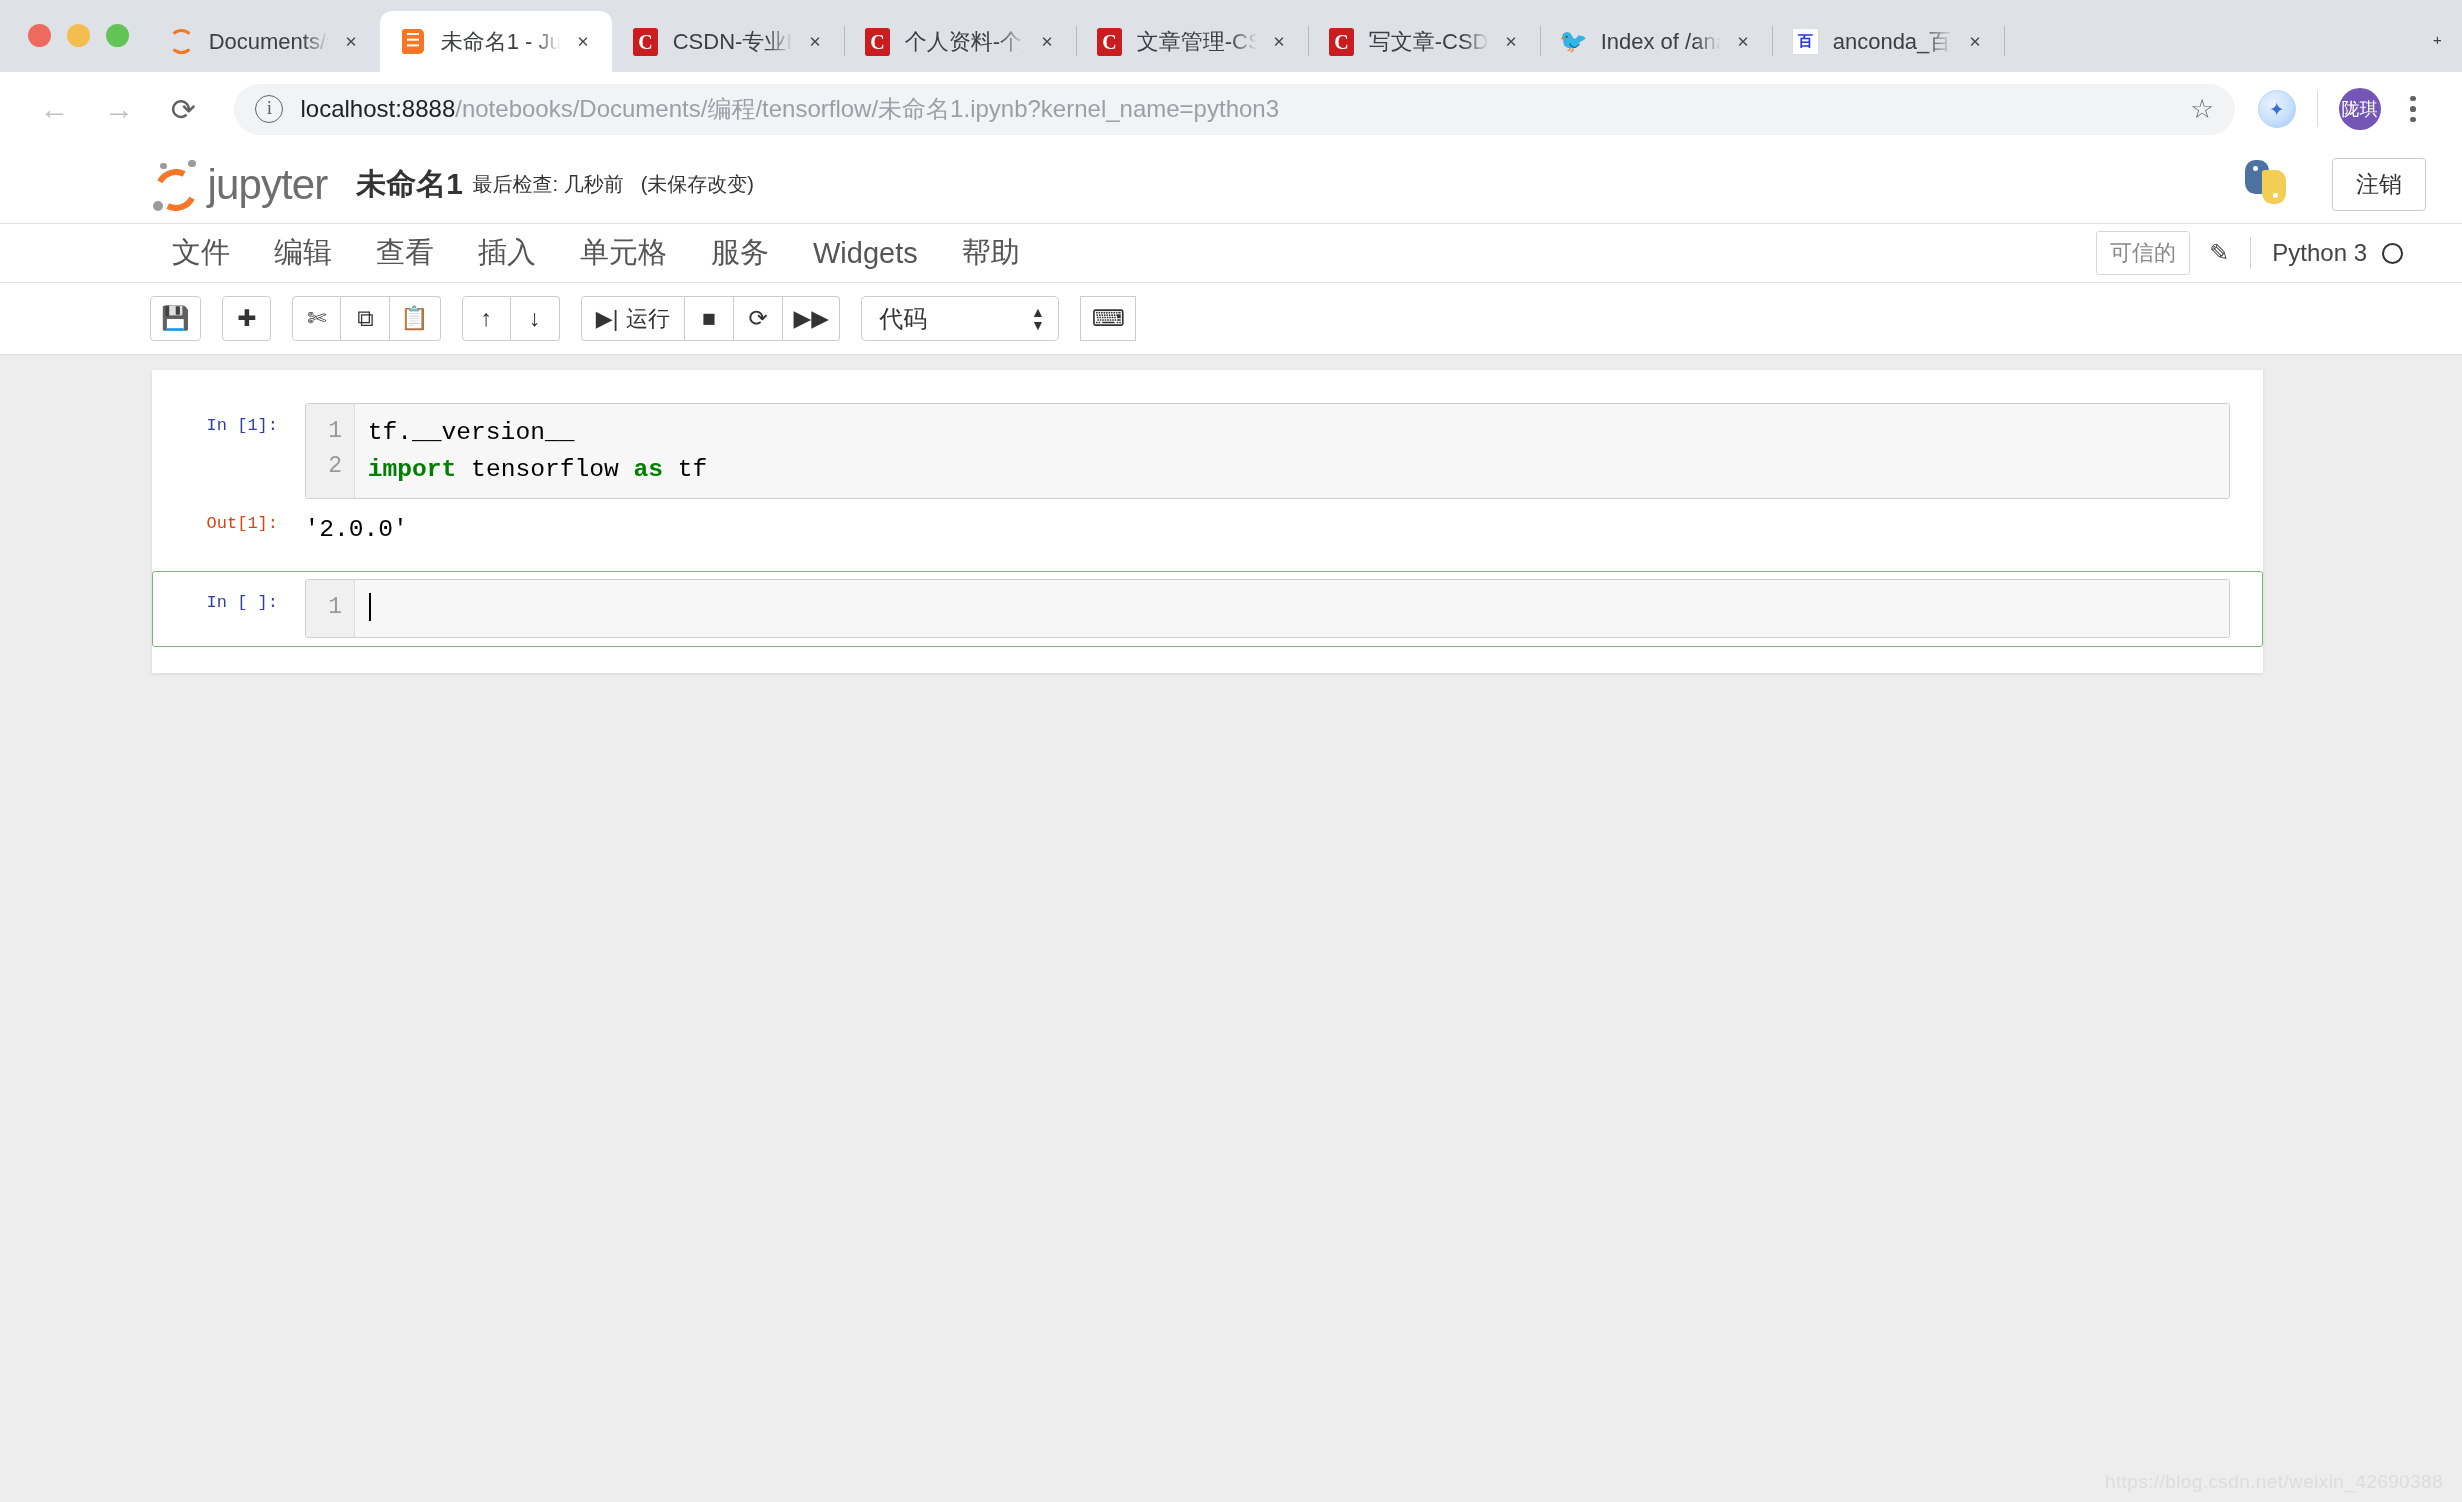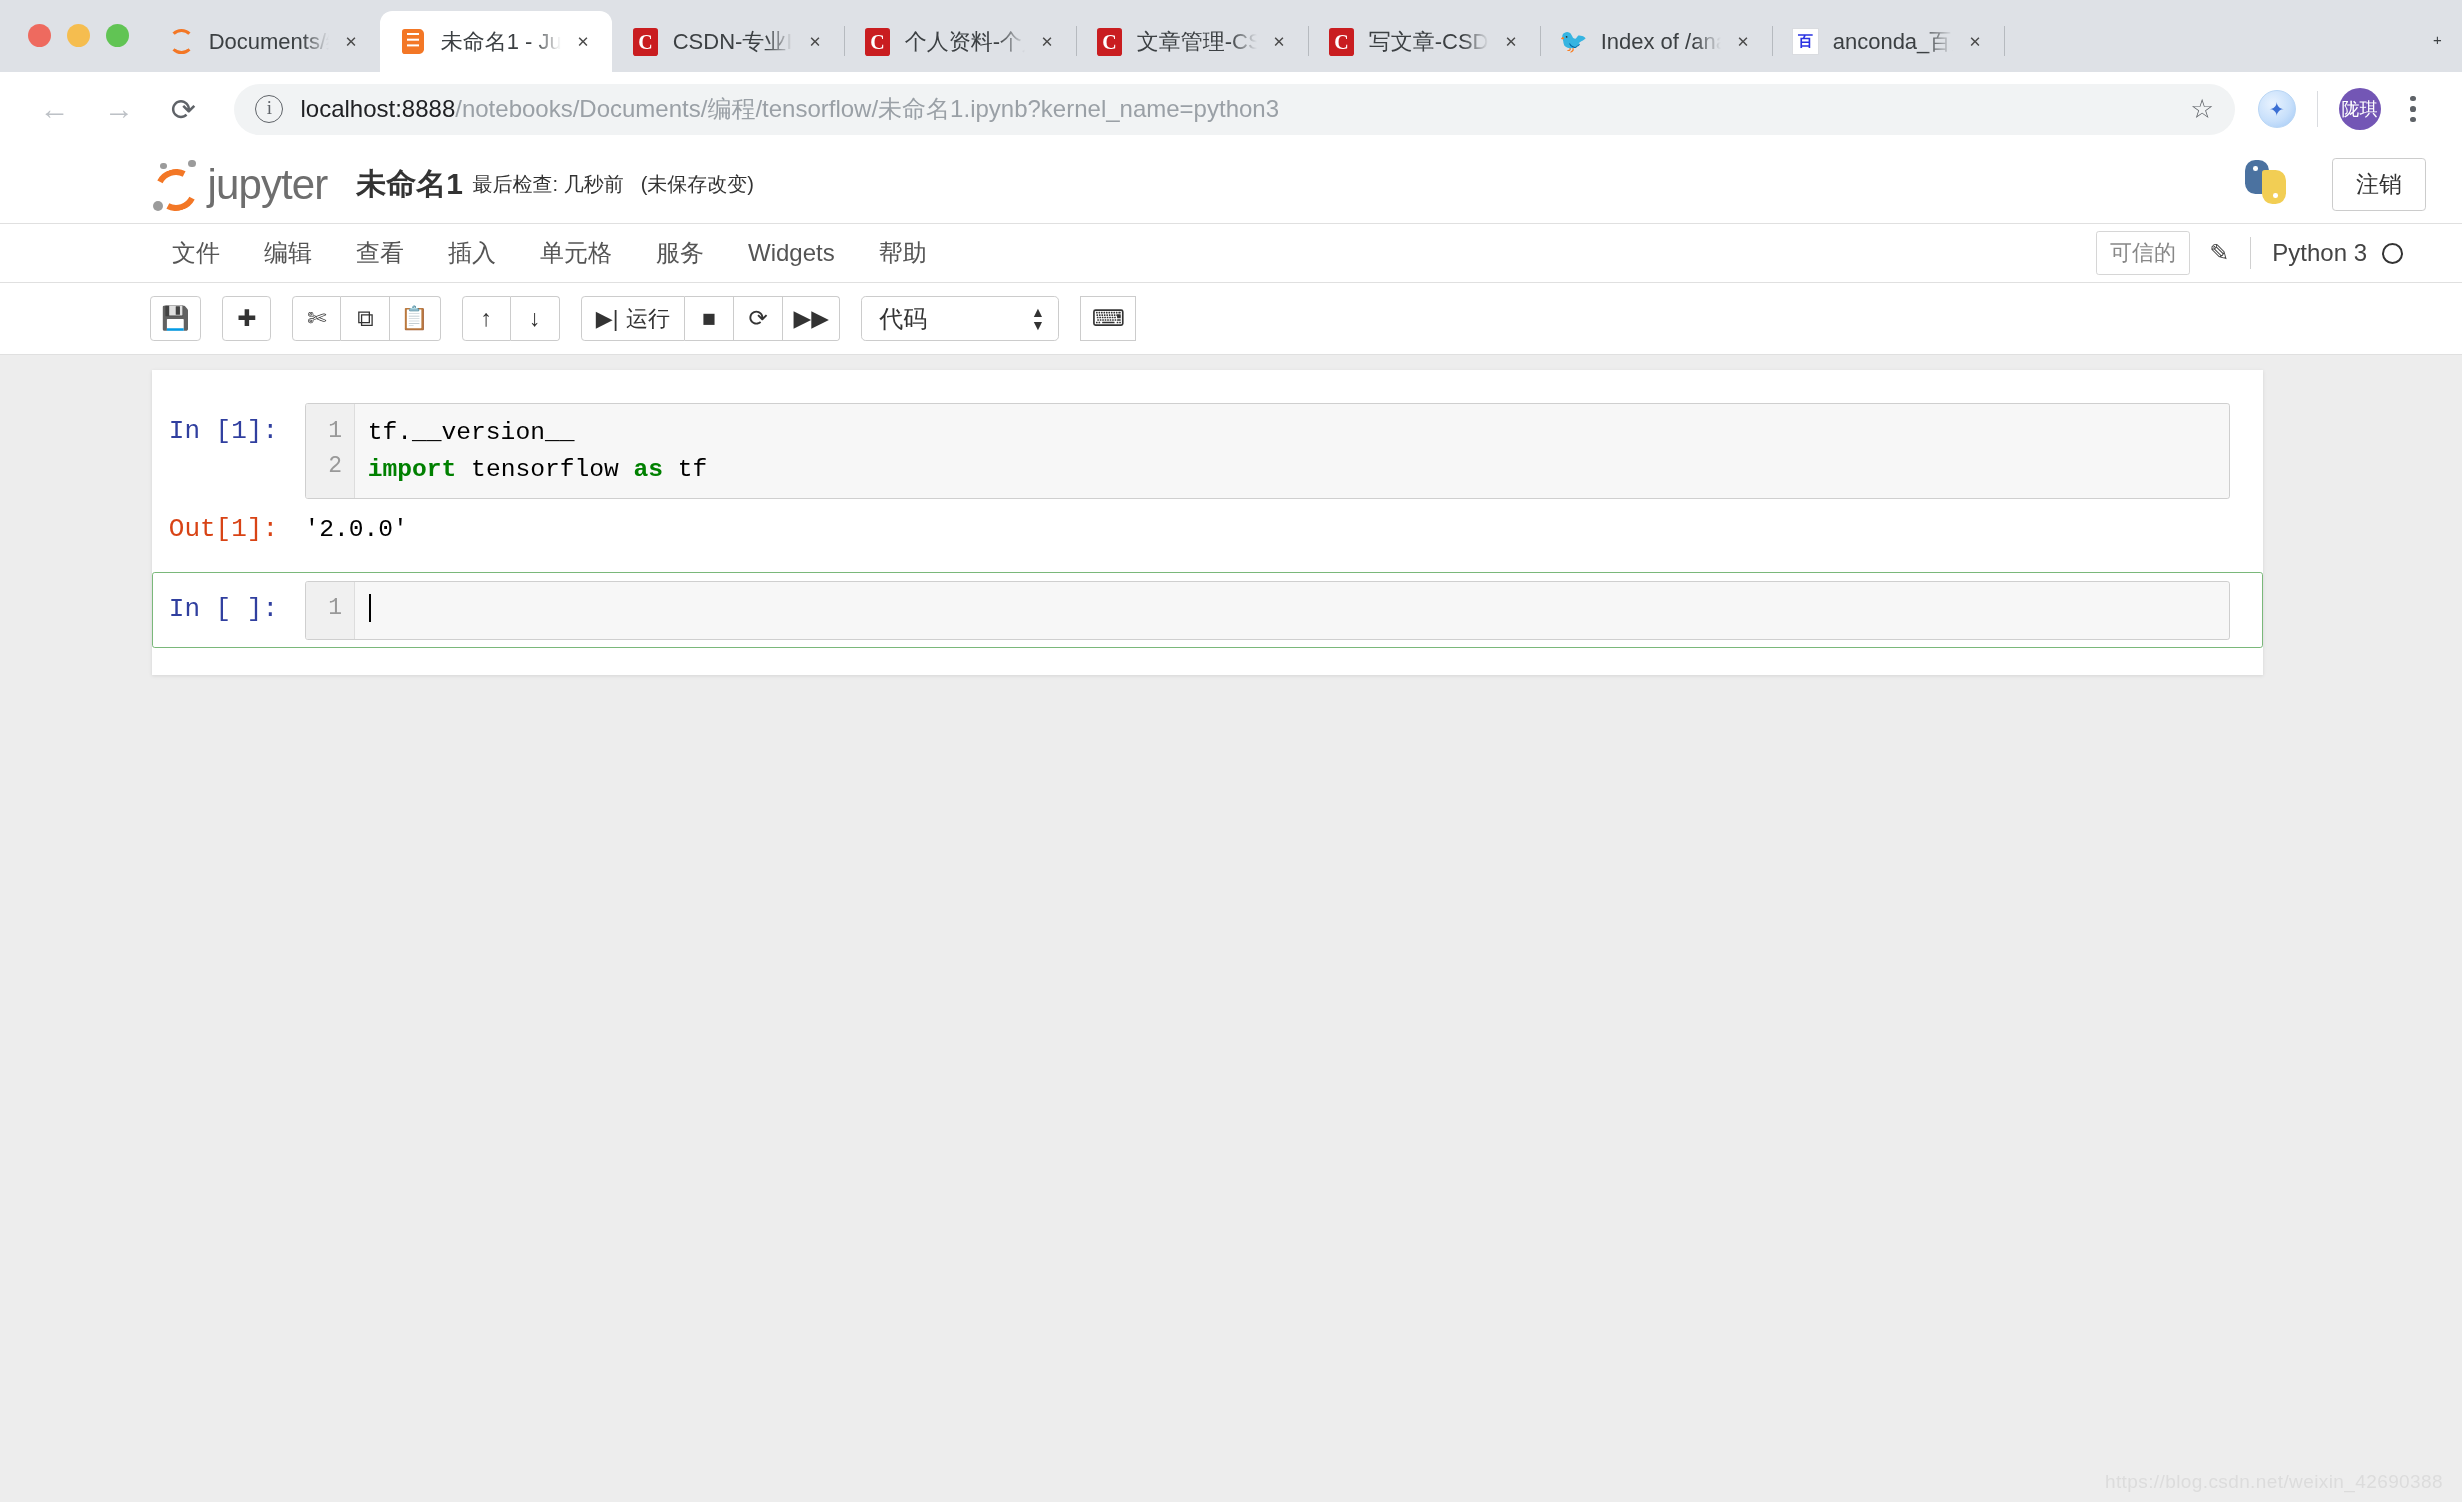--- a/index.html
+++ b/index.html
@@ -173,21 +173,21 @@
   .logout-btn {
     border: 0.9px solid #cccccc; background:#fff; border-radius: 3.8px;
     padding: 10.4px 23px; font-size: 23px; color: #333;
   }
 
   .jp-menubar {
     height: 59px; border-bottom: 0.9px solid #e0e0e0; background: #fff;
     display: flex; align-items: stretch; padding-left: 150px; flex: 0 0 59px;
   }
   .menu-item {
-    display: flex; align-items: center; padding: 0 22px; font-size: 24px; color: #555;
+    display: flex; align-items: center; padding: 0 22px; font-size: 29px; color: #555;
   }
   .jp-menubar-right { margin-left: auto; display:flex; align-items:center; padding-right: 59px; gap: 0; }
   .trusted {
     border: 0.9px solid #d6d6d6; border-radius: 2.8px; padding: 5.7px 13.3px;
     font-size: 22px; color: #888; margin-right: 19px;
   }
   .pencil { font-size: 24px; color: #444; margin-right: 21px; }
   .vsep { width:0.9px; height: 32px; background:#d0d0d0; margin-right: 21px; }
   .kernel-name { font-size: 24px; color: #444; margin-right: 15px; }
   .kernel-idle {
@@ -221,21 +221,21 @@
   .nb-area { flex: 1; background: #ededed; position: relative; min-height: 0; }
   .nb-paper {
     position: absolute; left: 152px; right: 199px; top: 15px;
     background: #fff; padding: 24.6px 0 26.5px 0;
     box-shadow: 0 0.9px 3.8px rgba(0,0,0,0.10);
   }
   .cell { display: flex; padding: 7.6px 32px 7.6px 9.5px; border: 1.9px solid transparent; }
   .cell.selected { border-color: #7ab87a; border-radius: 2.8px; }
   .prompt {
     width: 142px; flex: 0 0 142px; text-align: right; padding-right: 26.5px;
-    font-family: "Liberation Mono", monospace; font-size: 26px; color: #303f9f;
+    font-family: "Liberation Mono", monospace; font-size: 17px; color: #303f9f;
     padding-top: 13.3px; white-space: pre;
   }
   .prompt.out { color: #d84315; }
   .input-area {
     flex: 1; min-width: 0; background: #f7f7f7;
     border: 0.9px solid #cfcfcf; border-radius: 2.8px; display: flex; overflow: hidden;
   }
   .gutter {
     width: 49px; flex: 0 0 49px; background: #f0f0f0; border-right: 0.9px solid #ddd;
     text-align: right; padding: 9.5px 11.4px 9.5px 0;

